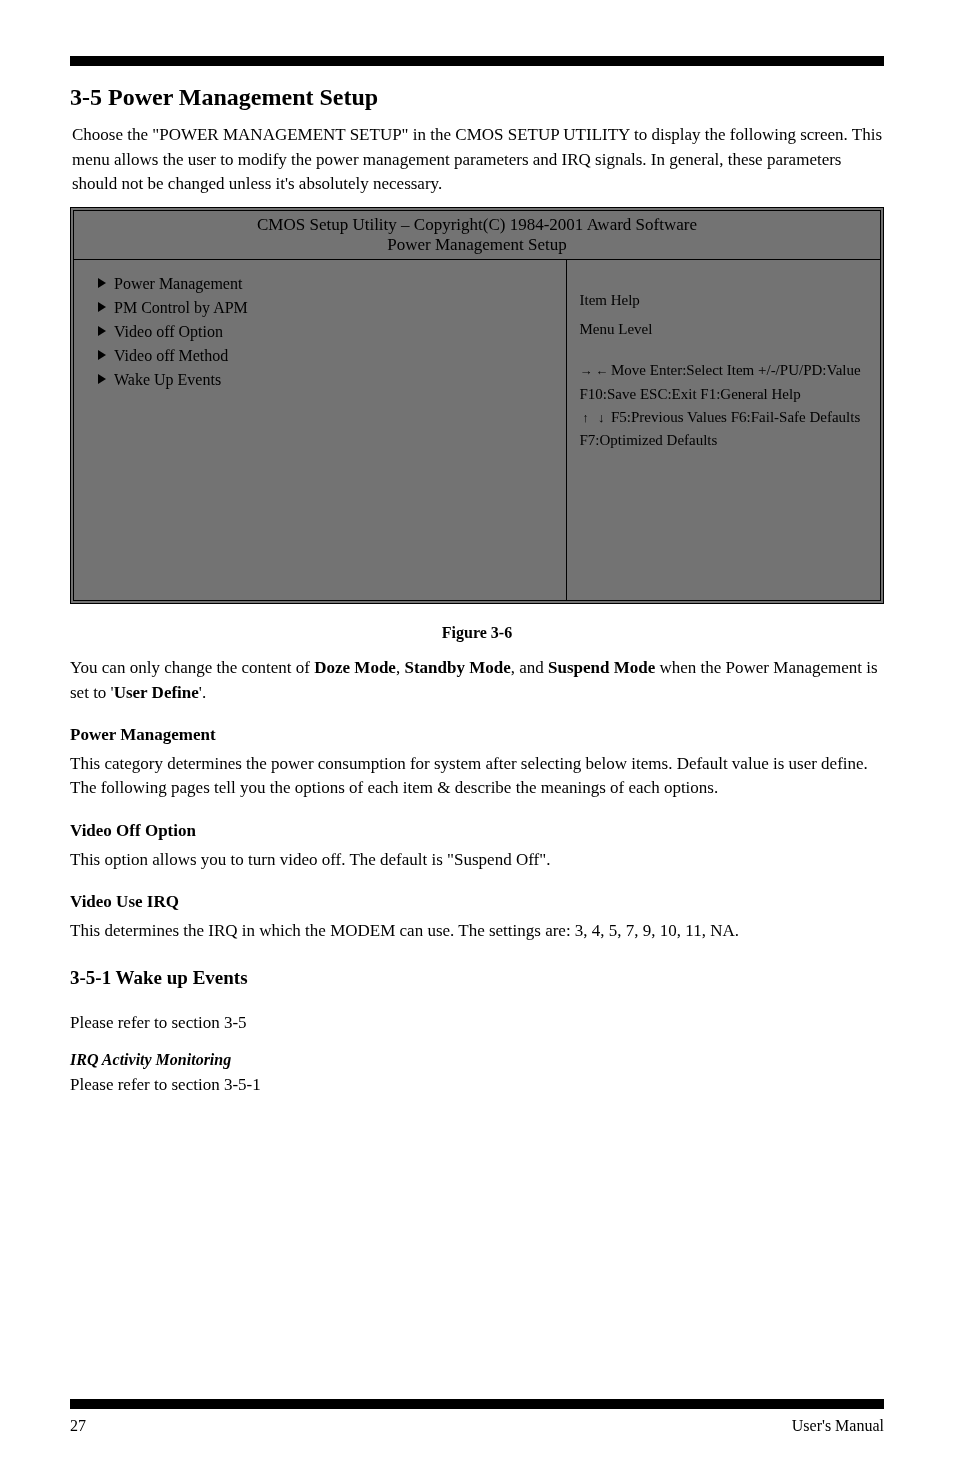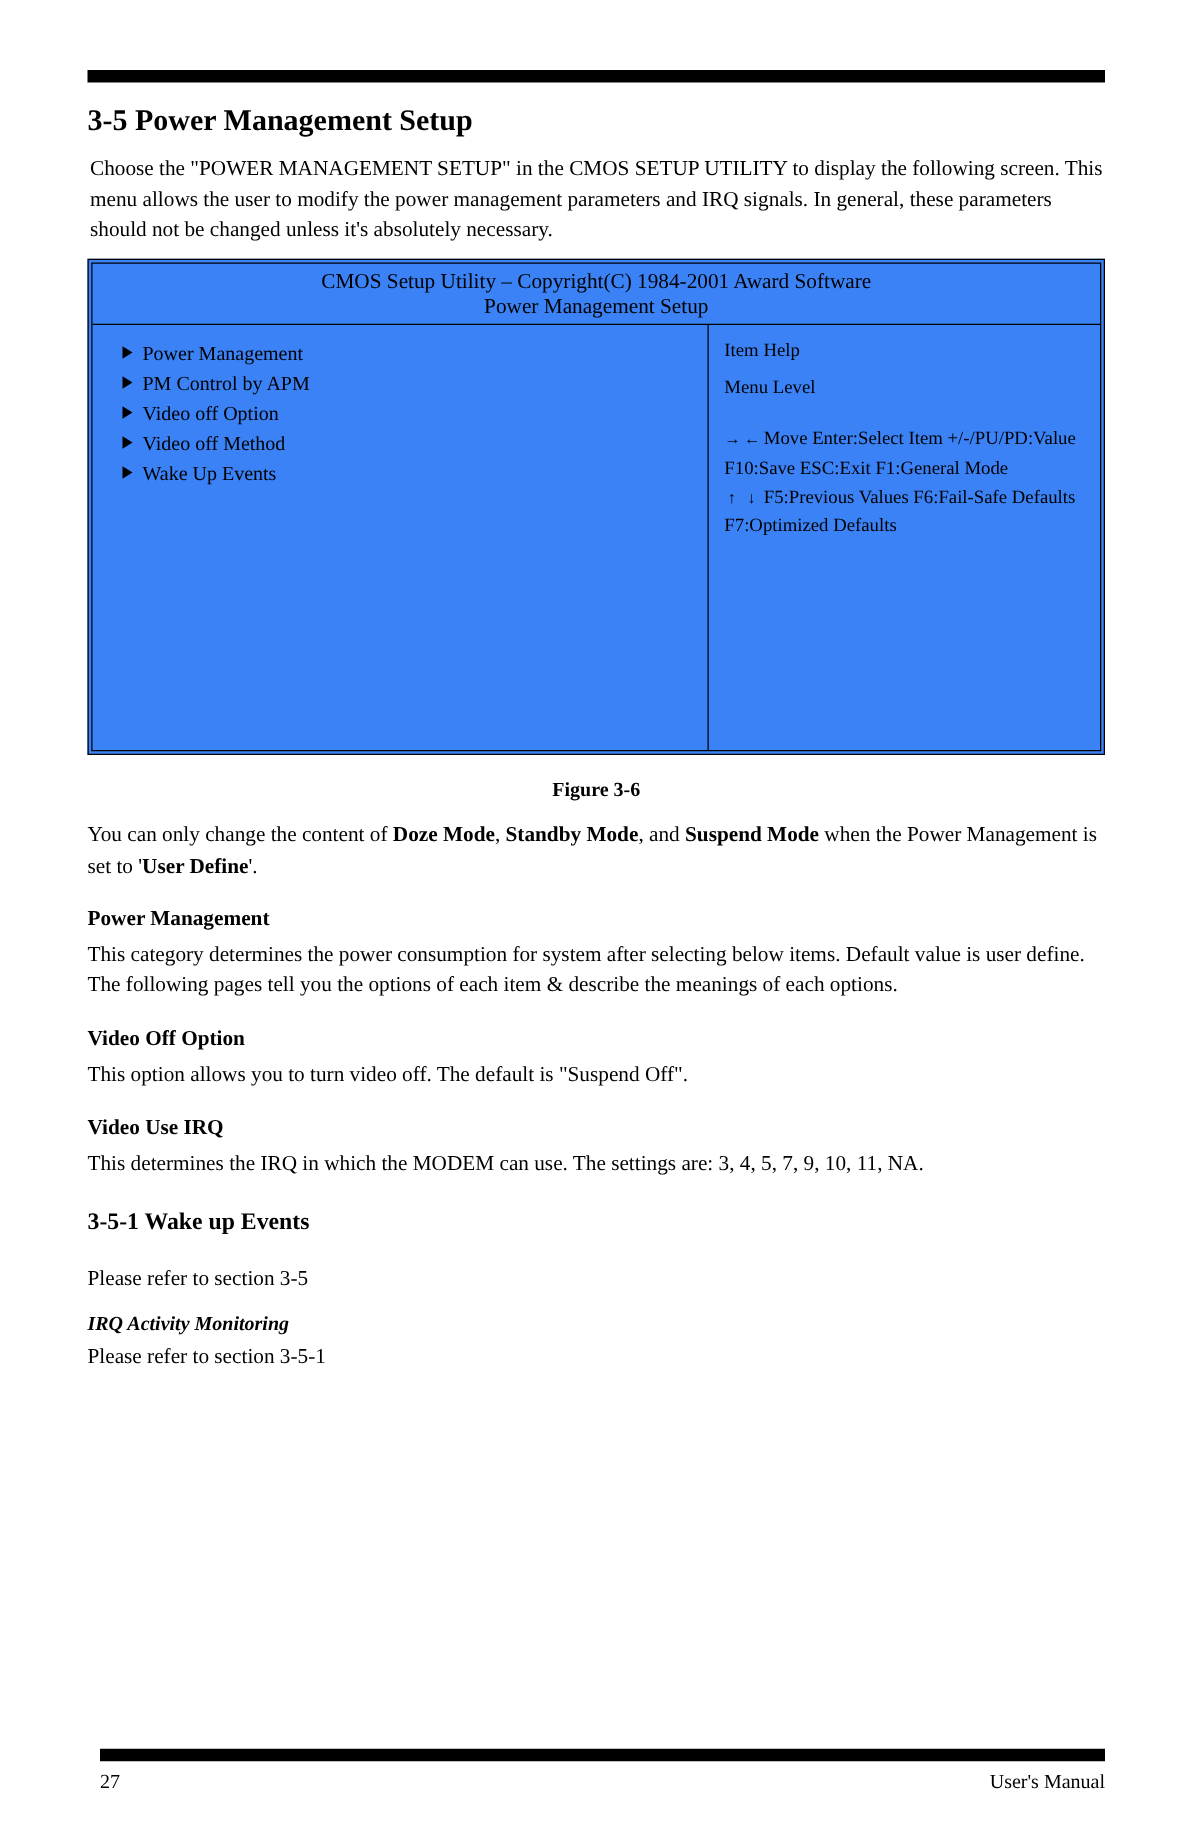--- a/index.html
+++ b/index.html
@@ -14,21 +14,21 @@
   }
   .header-area { margin-bottom: 10px; }
   .header-label { font-size: 17px; font-weight: bold; text-align: right; }
   .thick-rule { height: 10px; background: #000; margin: 6px 0 18px 0; }
   .thick-rule-bottom { height: 10px; background: #000; margin-top: 25px; }
   .section-title { font-size: 24px; font-weight: bold; margin: 14px 0 12px 0; }
   .intro-text { font-size: 17px; line-height: 1.45; margin-bottom: 10px; margin-left: 2px; }
 
   .bios-box {
     border: 4px double #000;
-    background: #3b82f6;
+    background: #737373;
     margin: 6px 0 20px 0;
   }
   .bios-title-row {
     border-bottom: 1px solid #000;
     padding: 4px 0;
     text-align: center;
     font-size: 17px;
   }
   .bios-body {
     display: flex;
@@ -54,39 +54,39 @@
   }
   .bios-menu-list li .tri {
     display: inline-block;
     width: 0; height: 0;
     border-top: 5px solid transparent;
     border-bottom: 5px solid transparent;
     border-left: 8px solid #000;
     margin-right: 8px;
     vertical-align: 1px;
   }
-  .bios-right .help-heading { margin-bottom: 6px; }
+  .bios-right .help-heading { margin-bottom: 6px; margin-top: 19px; }
   .bios-right .spacer { height: 18px; }
   .bios-right .help-line { white-space: normal; }
   .bios-right .arrow {
     font-family: Arial, sans-serif;
     font-size: 13px;
     display: inline-block;
     width: 12px; text-align: center;
   }
 
   .body-section { font-size: 17px; line-height: 1.45; }
   .body-section p { margin: 0 0 10px 0; }
   .subheading { font-weight: bold; font-size: 17px; margin: 18px 0 4px 0; }
   .subsection-title { font-weight: bold; font-size: 19px; margin: 20px 0 20px 0; }
   .sub-sub { font-weight: bold; font-size: 16px; margin: 12px 0 2px 0; font-style: italic; }
 
   .footer-bar {
     position: absolute;
-    left: 80px; right: 70px; bottom: 40px;
+    left: 70px; right: 70px; bottom: 40px;
   }
   .footer-row {
     display: flex;
     justify-content: space-between;
     font-size: 16px;
     margin-top: 8px;
   }
 </style>
 </head>
 <body>
@@ -115,21 +115,21 @@
     </div>
     <div class="bios-right">
       <div class="help-heading">Item Help</div>
       <div>
         <span>Menu Level</span>
       </div>
       <div class="spacer"></div>
       <div class="help-line">
         <span class="arrow">→</span>
         <span class="arrow">←</span>
-        <span>Move  Enter:Select  Item  +/-/PU/PD:Value  F10:Save ESC:Exit F1:General Mode</span>
+        <span>Move  Enter:Select  Item  +/-/PU/PD:Value  F10:Save ESC:Exit F1:General Help</span>
       </div>
       <div class="help-line">
         <span class="arrow">↑</span>
         <span class="arrow">↓</span>
         <span>F5:Previous Values  F6:Fail-Safe Defaults  F7:Optimized Defaults</span>
       </div>
     </div>
   </div>
 </div>
 

